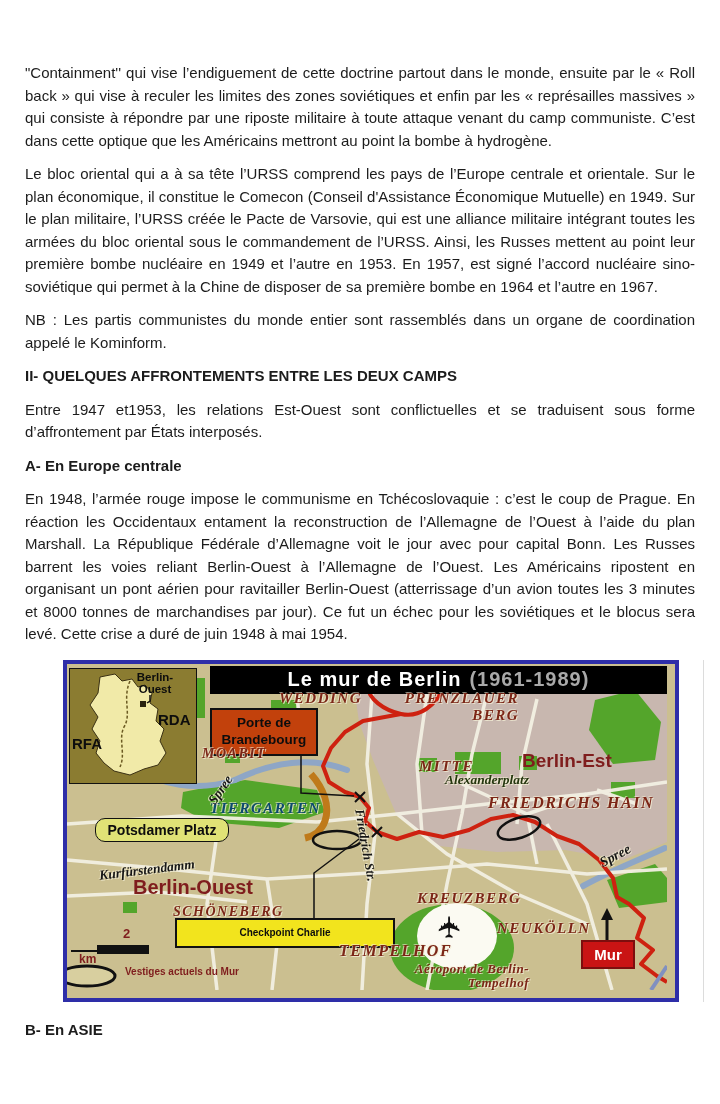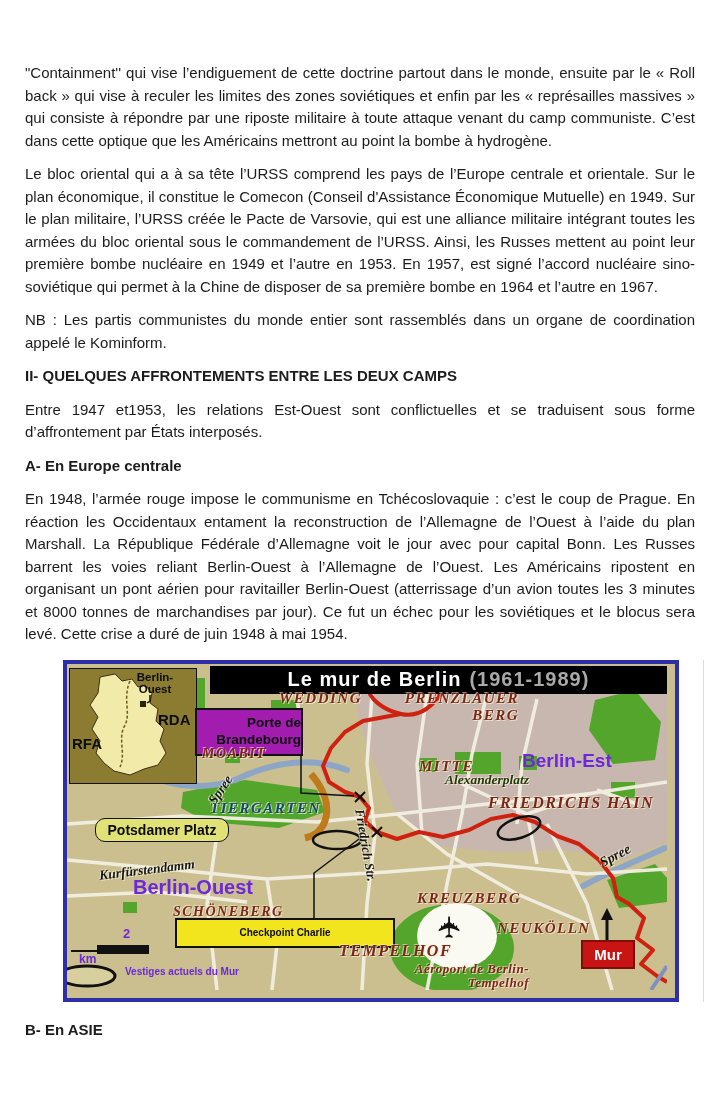--- a/index.html
+++ b/index.html
@@ -29,21 +29,21 @@
   .map-inner{position:absolute;left:0;top:0;width:600px;height:326px;}
   .map-inner svg{position:absolute;left:0;top:0;}
   .mlabel{position:absolute;white-space:nowrap;}
   .district{
     font-family:"Liberation Serif","DejaVu Serif",serif;
     font-style:italic;font-weight:bold;color:#7c2617;
     letter-spacing:1.5px;font-size:15px;
     text-shadow:1px 1px 0 rgba(243,238,214,.8),-1px -1px 0 rgba(243,238,214,.6);
   }
   .district.wrap{white-space:normal;text-align:right;line-height:1.15;}
-  .blacklabel{font-weight:bold;color:#6d28d9;}
+  .blacklabel{font-weight:bold;color:#7f1d1d;}
   .serifital{
     font-family:"Liberation Serif","DejaVu Serif",serif;
     font-style:italic;font-weight:bold;color:#161616;
     text-shadow:1px 1px 0 rgba(243,238,214,.85),-1px -1px 0 rgba(243,238,214,.7);
   }
   .ybox{
     position:absolute;background:#eecb17;border:2px solid #111;
     font-weight:bold;color:#0d0d0d;text-align:center;
     display:flex;align-items:center;justify-content:center;
   }
@@ -189,21 +189,21 @@
             <path d="M 30,8 L 45,5 L 52,12 L 62,10 L 68,18 L 75,16 L 82,24 L 80,34 L 88,40 L 86,52 L 94,60 L 90,72 L 96,84 L 88,96 L 74,100 L 60,106 L 44,102 L 34,94 L 26,84 L 30,72 L 22,60 L 28,48 L 20,36 L 28,24 Z" fill="#f1eaa8" stroke="#3a3013" stroke-width="1"></path>
             <path d="M 60,12 C 52,30 62,45 54,58 C 48,70 56,85 50,98" stroke="#6b5a22" stroke-width="1.5" fill="none" stroke-dasharray="3,2"></path>
             <rect x="70" y="32" width="6" height="6" fill="#2a2410"></rect>
             <path d="M 80,26 L 80,32 L 77,34" stroke="#111" stroke-width="1.5" fill="none"></path>
           </svg>
           <div class="ilabel" style="left:52px;top:2px;width:66px;font-size:11.5px;line-height:1.1;text-align:center;white-space:normal;">Berlin-Ouest</div>
           <div class="ilabel" style="left:48px;top:42px;font-size:15px;margin-left:40px;">RDA</div>
           <div class="ilabel" style="left:2px;top:66px;font-size:15px;">RFA</div>
         </div>
 
-        <div class="ybox" style="left:128px;top:44px;width:104px;height:44px;font-size:13.5px;line-height:1.25;white-space:normal;background:#a21caf;text-align:right;">Porte de Brandebourg</div>
+        <div class="ybox" style="left:143px;top:44px;width:104px;height:44px;font-size:13.5px;line-height:1.25;white-space:normal;background:#c2410c;">Porte de Brandebourg</div>
         <div class="ybox" style="left:28px;top:154px;width:132px;height:22px;font-size:14px;background:#e0e276;border-width:1.5px;border-radius:10px;">Potsdamer Platz</div>
         <div class="ybox" style="left:108px;top:254px;width:216px;height:26px;font-size:10px;background:#f2e41d;">Checkpoint Charlie</div>
 
         <div class="mlabel district" style="left:212px;top:26px;">WEDDING</div>
         <div class="mlabel district wrap" style="left:330px;top:26px;width:122px;">PRENZLAUER BERG</div>
         <div class="mlabel district" style="left:135px;top:82px;font-size:14px;">MOABIT</div>
         <div class="mlabel district" style="left:352px;top:94px;">MITTE</div>
         <div class="mlabel district" style="left:143px;top:136px;color:#0c4a6e;">TIERGARTEN</div>
         <div class="mlabel district wrap" style="left:415px;top:130px;width:172px;font-size:16px;">FRIEDRICHS HAIN</div>
         <div class="mlabel district" style="left:106px;top:240px;font-size:14px;">SCHÖNEBERG</div>

